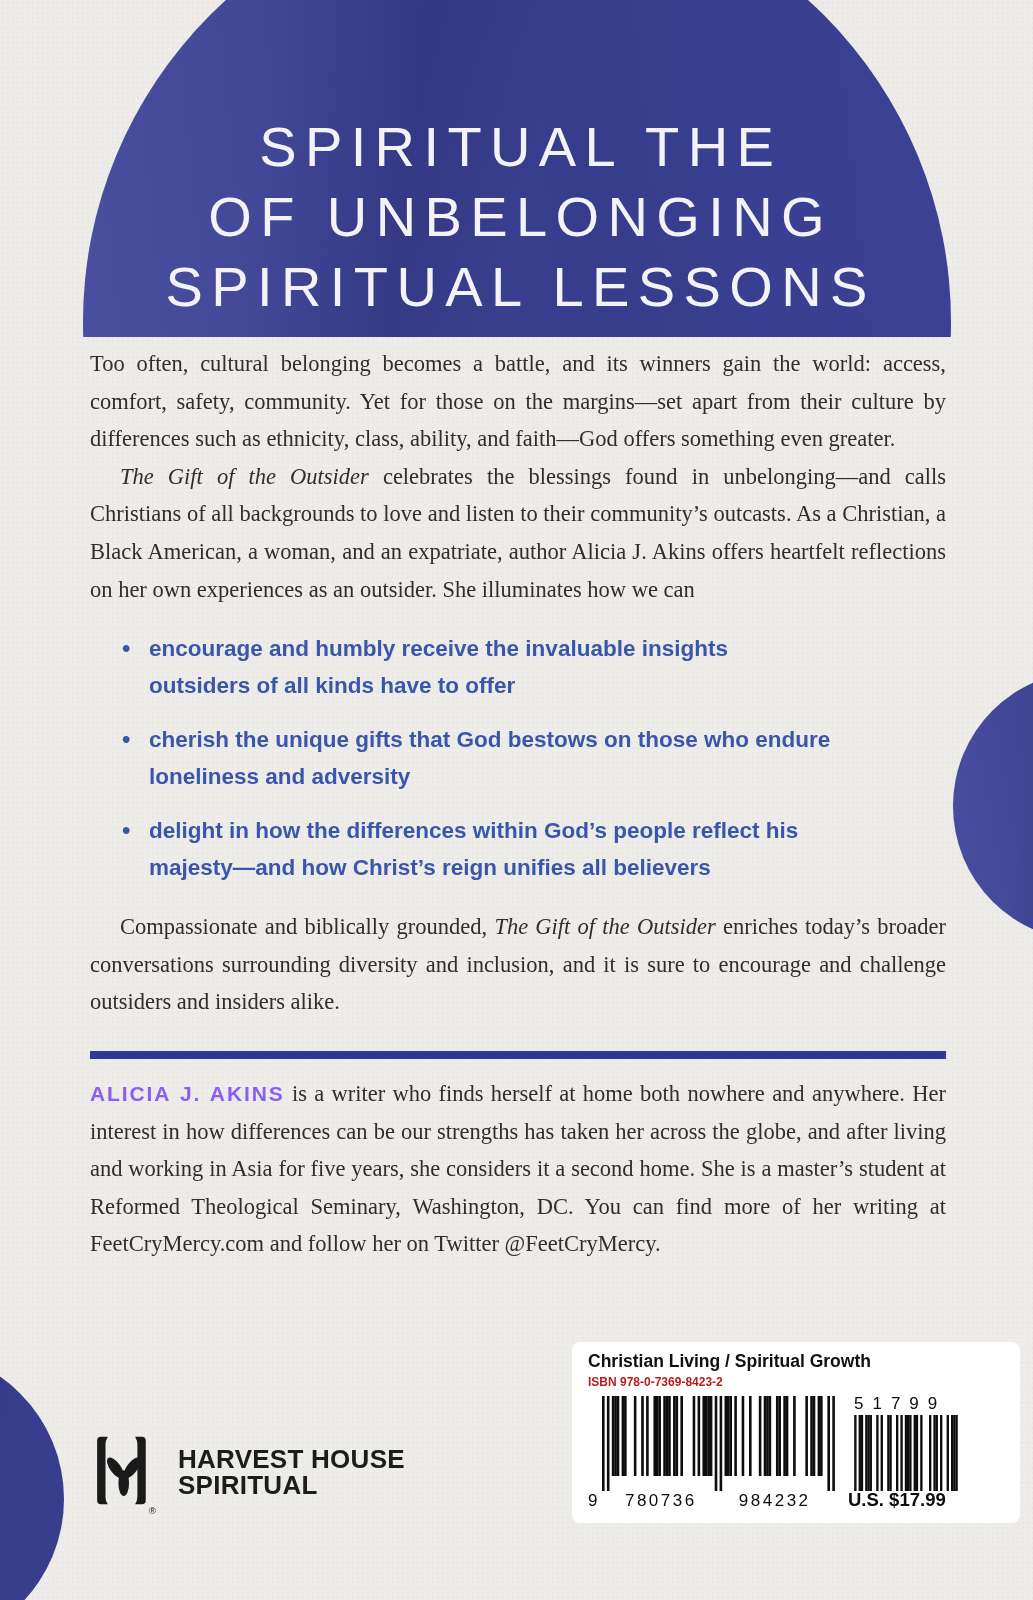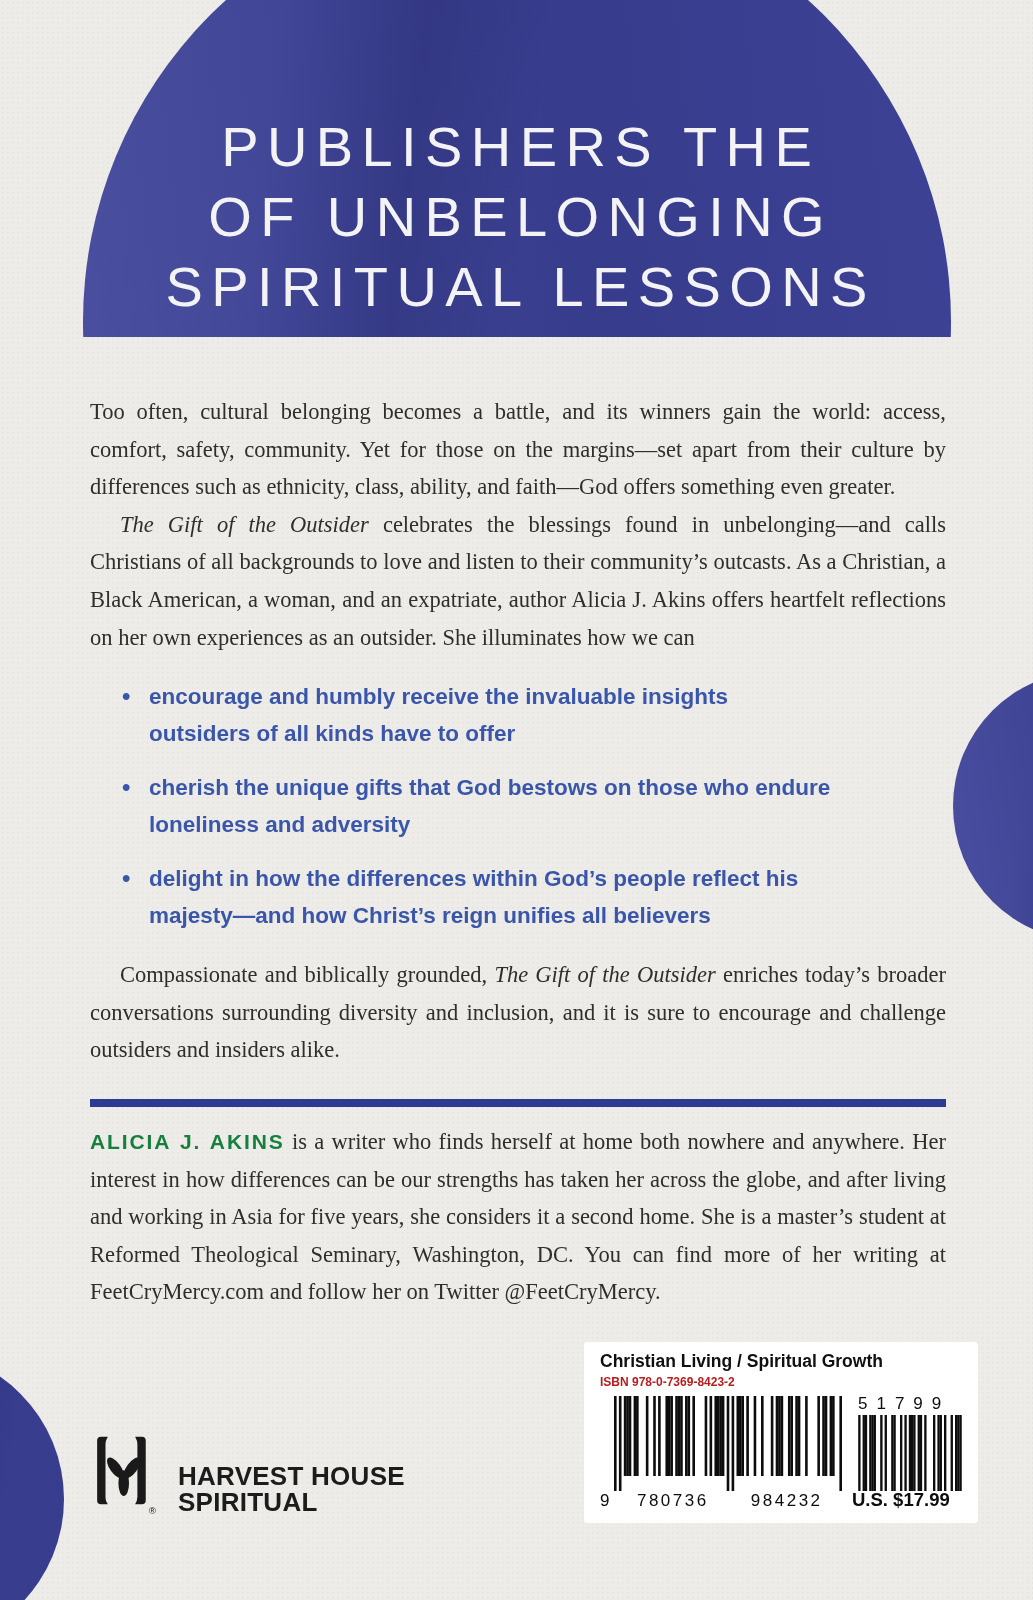--- a/index.html
+++ b/index.html
@@ -27,64 +27,64 @@
   }
   
   .circle{border-radius:50%;position:absolute;
     background:
       linear-gradient(100deg, rgba(16,20,80,0) 30%, rgba(16,20,80,0.20) 55%, rgba(16,20,80,0) 75%),
       linear-gradient(80deg, rgba(255,255,255,0.05), rgba(8,10,60,0.14) 70%),
       #40459b;}
   .circle-right{left:953px;top:671px;width:270px;height:270px;}
   .circle-bottom-left{left:-234px;top:1350px;width:298px;height:298px;}
   
-  .copy{position:absolute;left:90px;top:345px;width:856px;color:#2f2e2b;margin-top:48px;}
+  .copy{position:absolute;left:90px;top:345px;width:856px;color:#2f2e2b;}
   .copy p{margin:0;font-size:22.5px;line-height:37.6px;text-align:justify;}
   .p-indent{text-indent:30px;}
   .bullets{list-style:none;margin:22px 0 0 32px;padding:0;max-width:712px;}
   .bullets li{
     position:relative;padding-left:27px;margin:0 0 17px 0;
     font-family:"Liberation Sans",sans-serif;font-weight:bold;
     font-size:22.5px;line-height:37px;color:#3a56ab;text-align:left;
   }
   .bullets li::before{content:"\2022";position:absolute;left:0;top:-1px;font-size:24px;}
   .p-after-bullets{margin-top:22px !important;}
   .divider{height:8px;background:#2d3a94;border:none;margin:30px 0 0 0;width:100%;}
   .bio{margin-top:16px !important;}
   .runin-caps{
     font-family:"Liberation Sans",sans-serif;font-weight:bold;
-    font-size:21px;letter-spacing:0.09em;color:#15803d;
+    font-size:21px;letter-spacing:0.09em;color:#8b5cf6;
   }
   
   .publisher{position:absolute;left:88px;top:1436px;color:#1c1c1c;}
   .logo-row{display:flex;align-items:flex-start;}
   .pub-name{
     font-family:"Liberation Sans",sans-serif;font-weight:bold;
-    font-size:26px;line-height:26px;letter-spacing:0.01em;margin:27px 0 0 14px;
+    font-size:26px;line-height:26px;letter-spacing:0.01em;margin:10px 0 0 14px;
   }
   .pub-site{
     font-family:"Liberation Sans",sans-serif;font-size:24.5px;margin-top:8px;color:#222;
   }
   
   .barcode-box{
-    position:absolute;left:572px;top:1342px;width:394px;height:181px;
-    background:#ffffff;border-radius:3px;box-sizing:border-box;padding:9px 14px 0 16px;margin-left:12px;
+    position:absolute;left:572px;top:1342px;width:448px;height:181px;
+    background:#ffffff;border-radius:8px;box-sizing:border-box;padding:9px 14px 0 16px;
   }
   .bc-category{font-family:"Liberation Sans",sans-serif;font-weight:bold;font-size:17.5px;color:#101010;}
   .bc-isbn{font-family:"Liberation Sans",sans-serif;font-weight:bold;font-size:12px;color:#b91c1c;margin-top:3px;}
   .bc-row{display:flex;margin-top:5px;}
   .bc-addon{margin-left:10px;}
 </style>
 </head>
 <body>
 
 <div class="dome-clip">
   <div class="dome"></div>
   <div class="headline">
-    <div>PUBLISHERS THE</div>
+    <div>SPIRITUAL THE</div>
     <div>OF UNBELONGING</div>
     <div>SPIRITUAL LESSONS</div>
   </div>
 </div>
 
 <div class="circle circle-right"></div>
 <div class="circle circle-bottom-left"></div>
 
 <div class="copy">
   <p>Too often, cultural belonging becomes a battle, and its winners gain the world: access, comfort, safety, community. Yet for those on the margins—set apart from their culture by differences such as ethnicity, class, ability, and faith—God offers something even greater.</p>

